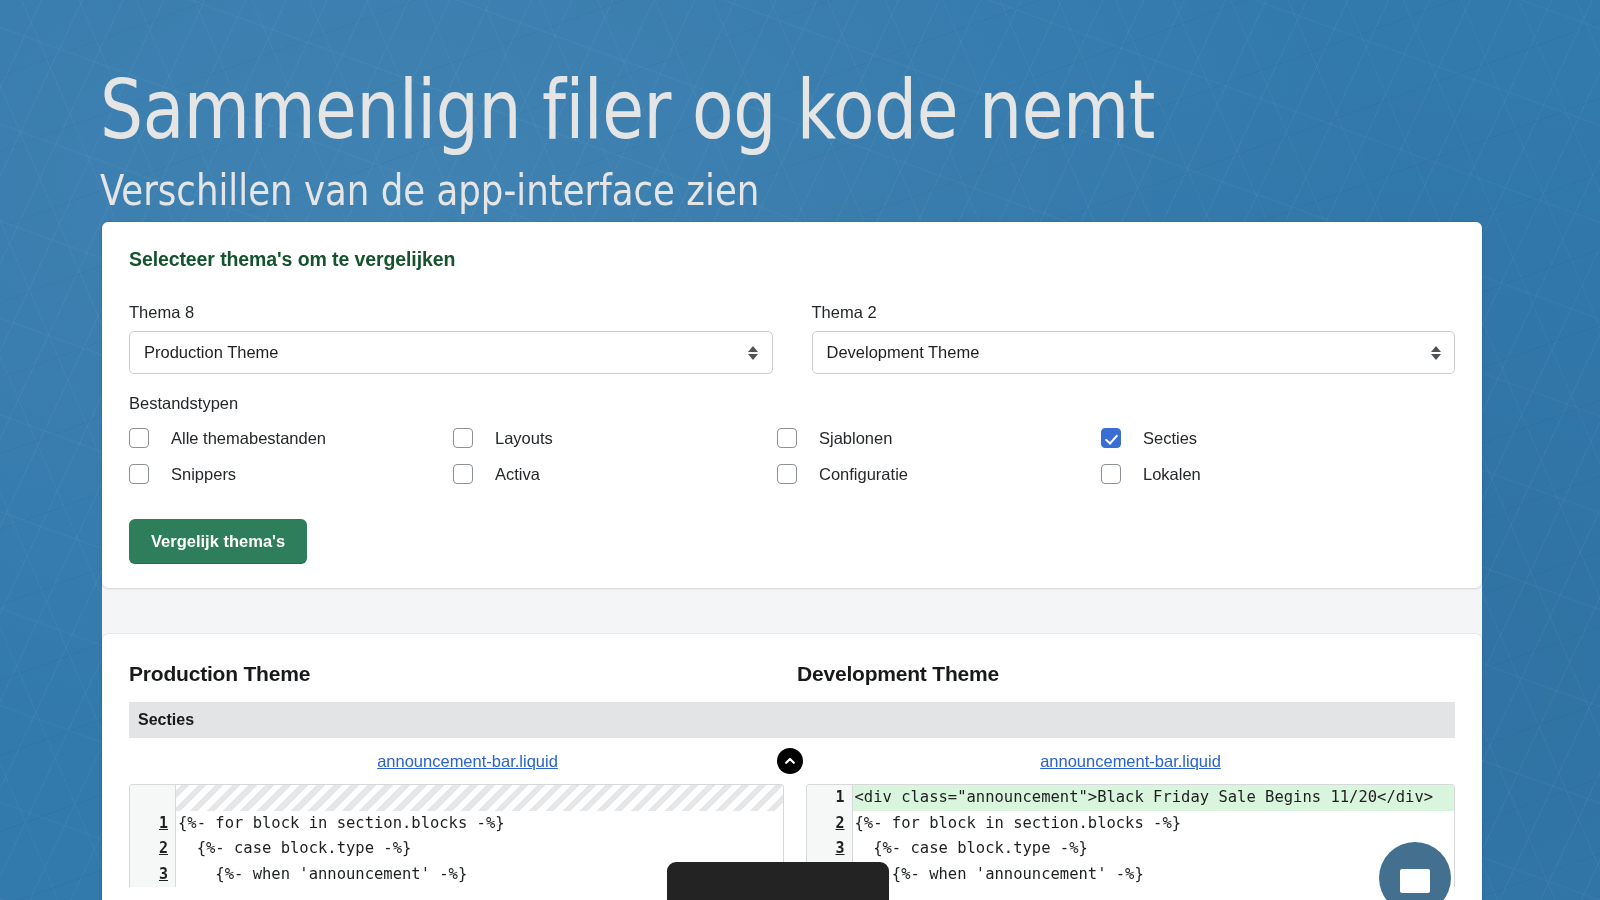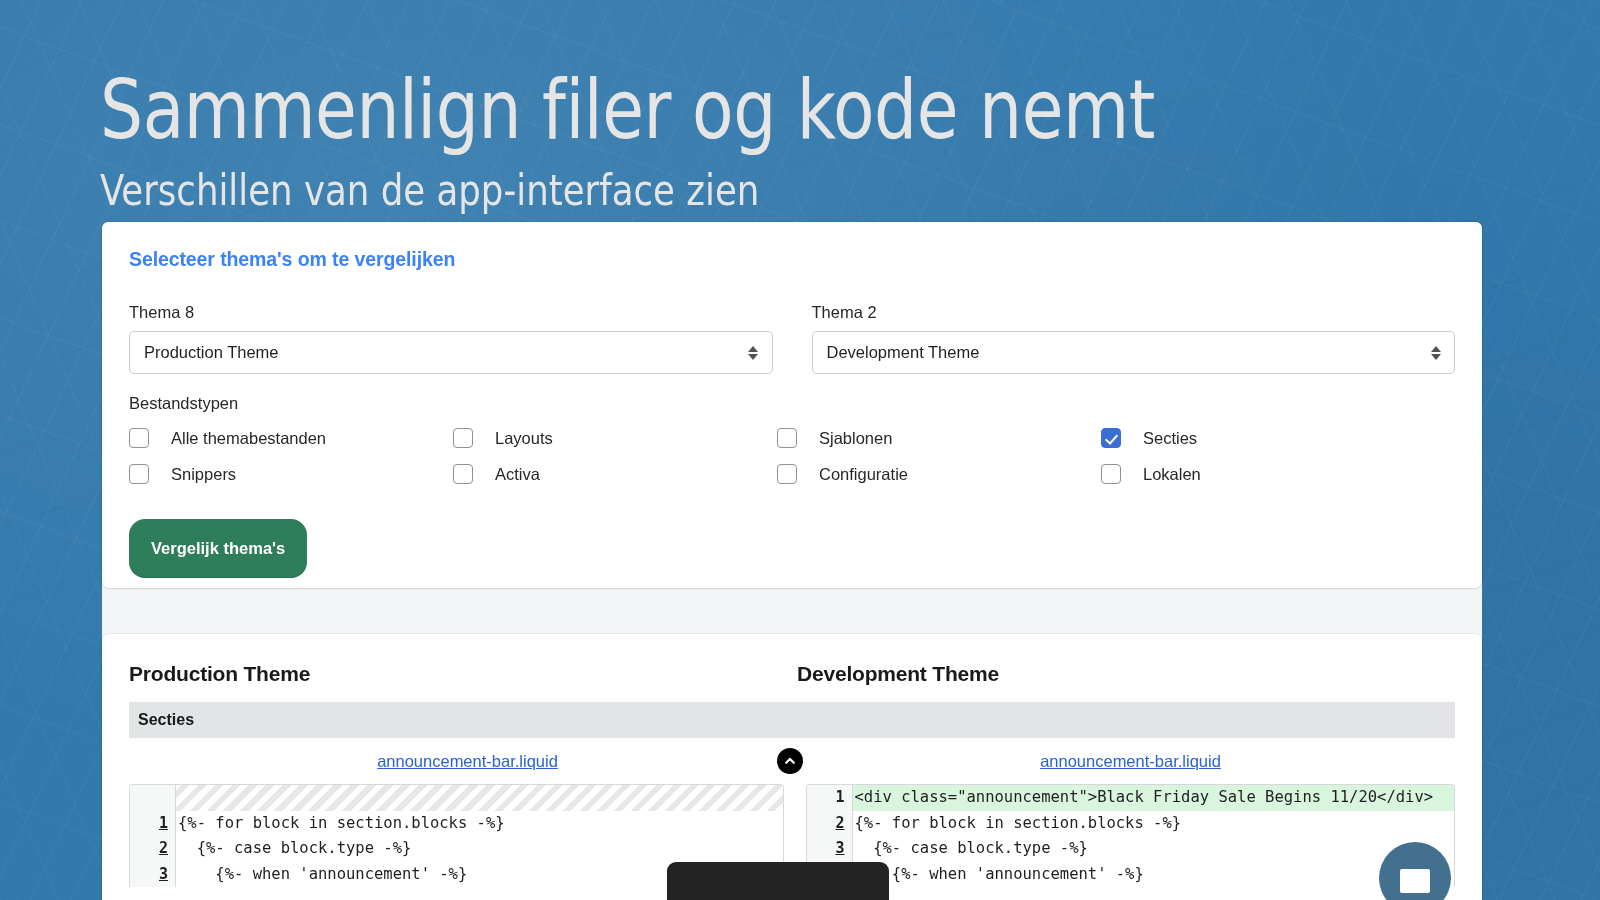--- a/index.html
+++ b/index.html
@@ -85,21 +85,21 @@
     left: 0;
     top: 0;
     width: 1380px;
     height: 366px;
     padding: 26px 27px 0 27px;
   }
 
   #selector-title {
     font-size: 19.5px;
     font-weight: 700;
-    color: #3b82f6;
+    color: #14532d;
     letter-spacing: -0.1px;
   }
 
   #theme-row {
     display: flex;
     gap: 39px;
     margin-top: 32px;
   }
   .theme-field { flex: 1; }
   .field-label {
@@ -188,28 +188,28 @@
     color: #25282a;
     white-space: nowrap;
   }
 
   
   #compare-button {
     margin-top: 32px;
     display: inline-flex;
     align-items: center;
     justify-content: center;
-    height: 59px;
+    height: 45px;
     padding: 0 22px;
     background: #2e7d5b;
     color: #ffffff;
     font-size: 16.5px;
     font-weight: 600;
     border: none;
-    border-radius: 16px;
+    border-radius: 6px;
     cursor: pointer;
     font-family: inherit;
     box-shadow: inset 0 -1px 0 rgba(0,0,0,0.15);
   }
 
   
   #results-card {
     position: absolute;
     left: 0;
     top: 412px;

